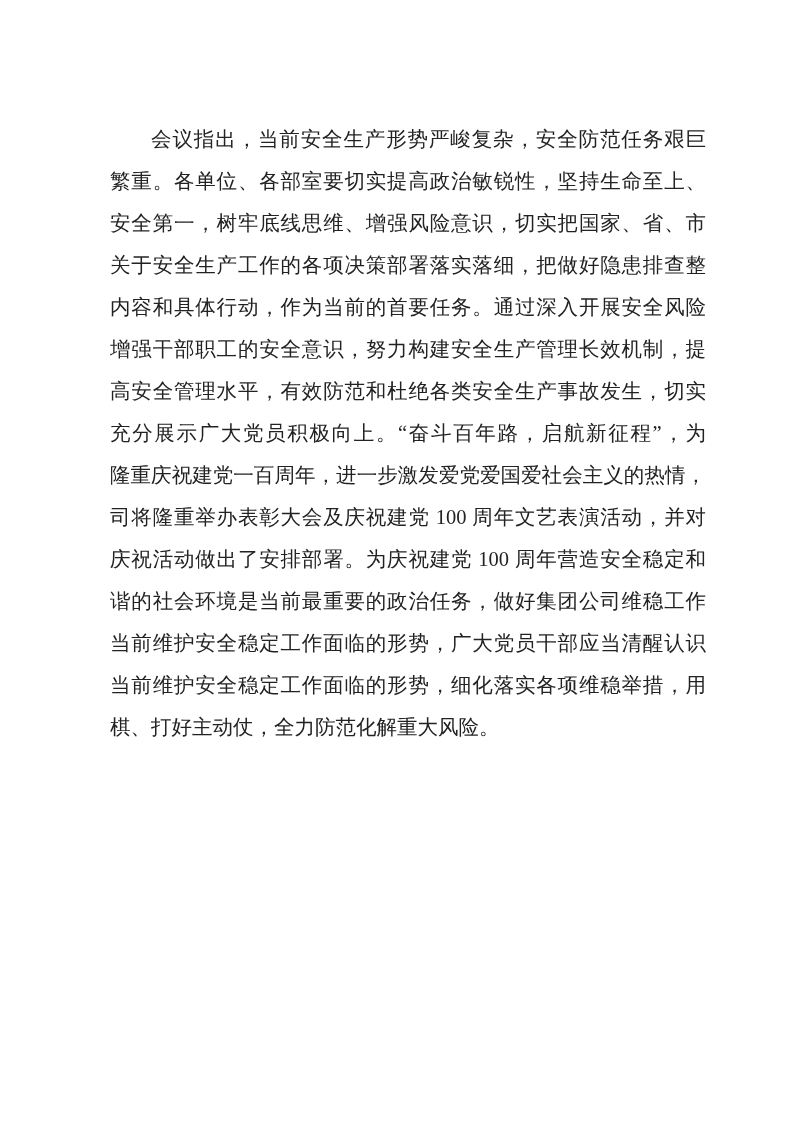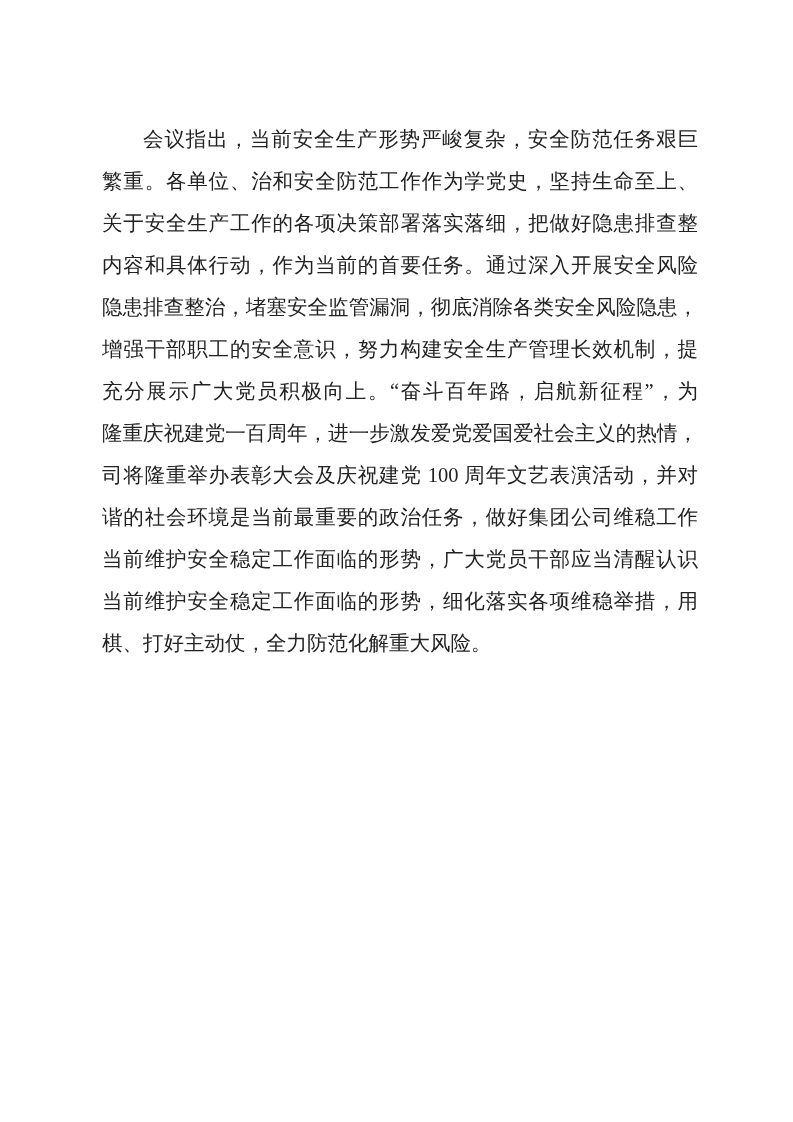--- a/index.html
+++ b/index.html
@@ -11,21 +11,21 @@
     position: relative;
     width: 793px;
     height: 1122px;
     margin: 0 auto;
     background: #ffffff;
     overflow: hidden;
     font-family: "Liberation Serif", "DejaVu Serif", serif;
   }
   .text-block {
     position: absolute;
-    left: 102px;
+    left: 110px;
     top: 118px;
     width: 596px;
     color: #222222;
     font-size: 20.5px;
     line-height: 42px;
     font-weight: 400;
   }
   .line {
     height: 42px;
     white-space: nowrap;
@@ -39,26 +39,28 @@
     text-align: right;
     text-align-last: left;
   }
 </style>
 </head>
 <body>
 
 <div class="page">
   <div class="text-block">
     <div class="line first">会议指出，当前安全生产形势严峻复杂，安全防范任务艰巨</div>
-    <div class="line">繁重。各单位、治和安全防范工作作为学党史，坚持生命至上、</div>
+    <div class="line">繁重。各单位、各部室要切实提高政治敏锐性，坚持生命至上、</div>
+    <div class="line">安全第一，树牢底线思维、增强风险意识，切实把国家、省、市</div>
     <div class="line">关于安全生产工作的各项决策部署落实落细，把做好隐患排查整</div>
     <div class="line">内容和具体行动，作为当前的首要任务。通过深入开展安全风险</div>
-    <div class="line">隐患排查整治，堵塞安全监管漏洞，彻底消除各类安全风险隐患，</div>
     <div class="line">增强干部职工的安全意识，努力构建安全生产管理长效机制，提</div>
+    <div class="line">高安全管理水平，有效防范和杜绝各类安全生产事故发生，切实</div>
     <div class="line">充分展示广大党员积极向上。“奋斗百年路，启航新征程”，为</div>
     <div class="line">隆重庆祝建党一百周年，进一步激发爱党爱国爱社会主义的热情，</div>
     <div class="line">司将隆重举办表彰大会及庆祝建党 100 周年文艺表演活动，并对</div>
+    <div class="line">庆祝活动做出了安排部署。为庆祝建党 100 周年营造安全稳定和</div>
     <div class="line">谐的社会环境是当前最重要的政治任务，做好集团公司维稳工作</div>
     <div class="line">当前维护安全稳定工作面临的形势，广大党员干部应当清醒认识</div>
     <div class="line">当前维护安全稳定工作面临的形势，细化落实各项维稳举措，用</div>
     <div class="line last">棋、打好主动仗，全力防范化解重大风险。</div>
   </div>
 </div>
 
 </body></html>

